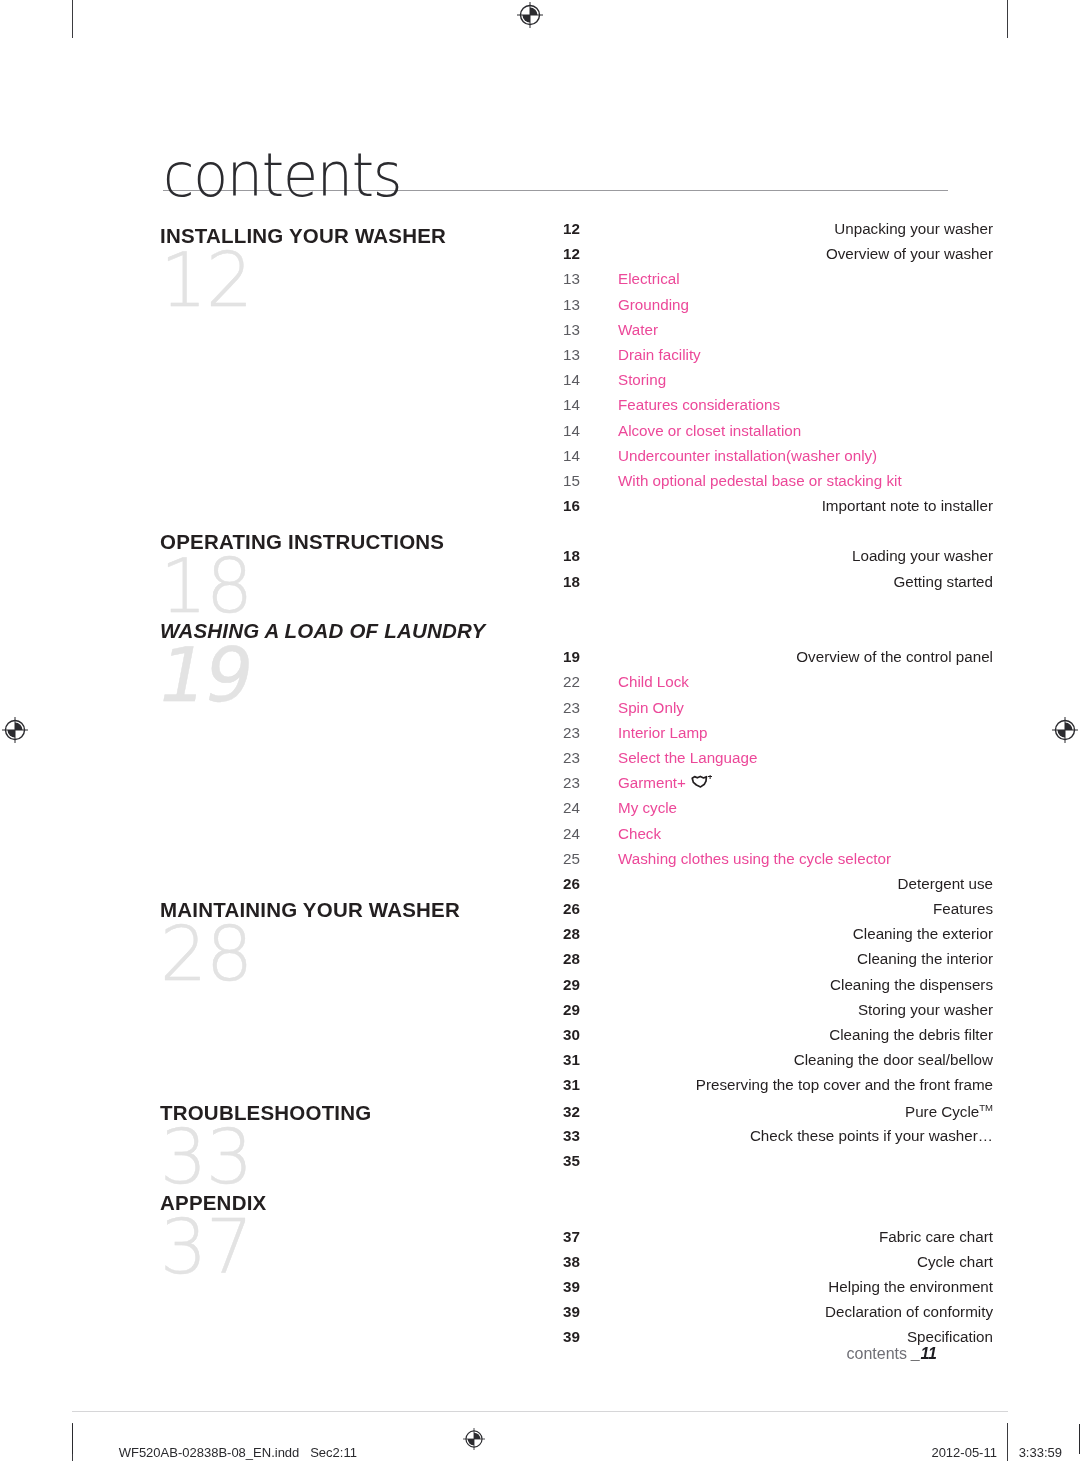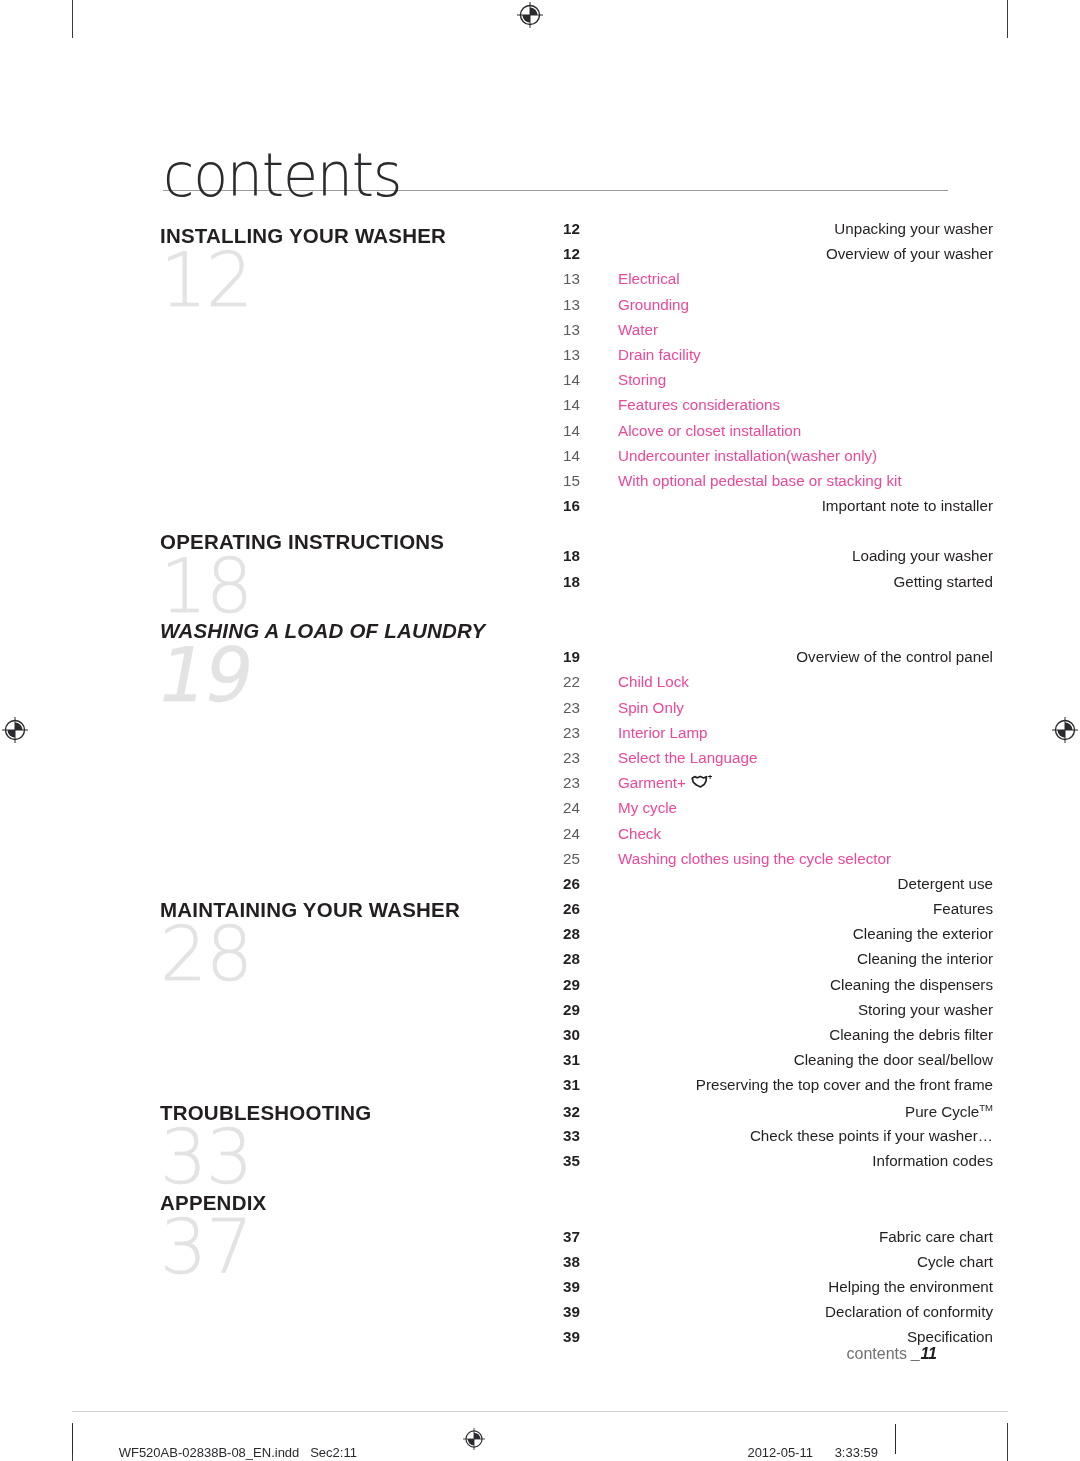--- a/index.html
+++ b/index.html
@@ -185,21 +185,21 @@
     left: 72px;
     top: 1411px;
     width: 936px;
     height: 1px;
     background: #d6d6d8;
   }
   .footer {
     position: absolute;
     left: 72px;
     top: 1424px;
-    width: 824px;
+    width: 1008px;
     height: 30px;
     font-size: 13px;
     color: #2a2a2e;
   }
   .footer .left {
     position: absolute;
     left: 25px;
     top: 6px;
     white-space: pre;
   }
@@ -437,21 +437,20 @@
         <div class="entry level1">
           <span class="num">32</span>
           <span class="label"><span>Pure Cycle</span><span class="sup">TM</span></span>
         </div>
         <div class="entry level1">
           <span class="num">33</span>
           <span class="label"><span>Check these points if your washer…</span></span>
         </div>
         <div class="entry level1">
           <span class="num">35</span>
-          <span class="label"><span>Information codes</span></span>
         </div>
         <div class="entry spacer"></div>
         <div class="entry spacer"></div>
         <div class="entry level1">
           <span class="num">37</span>
           <span class="label"><span>Fabric care chart</span></span>
         </div>
         <div class="entry level1">
           <span class="num">38</span>
           <span class="label"><span>Cycle chart</span></span>

